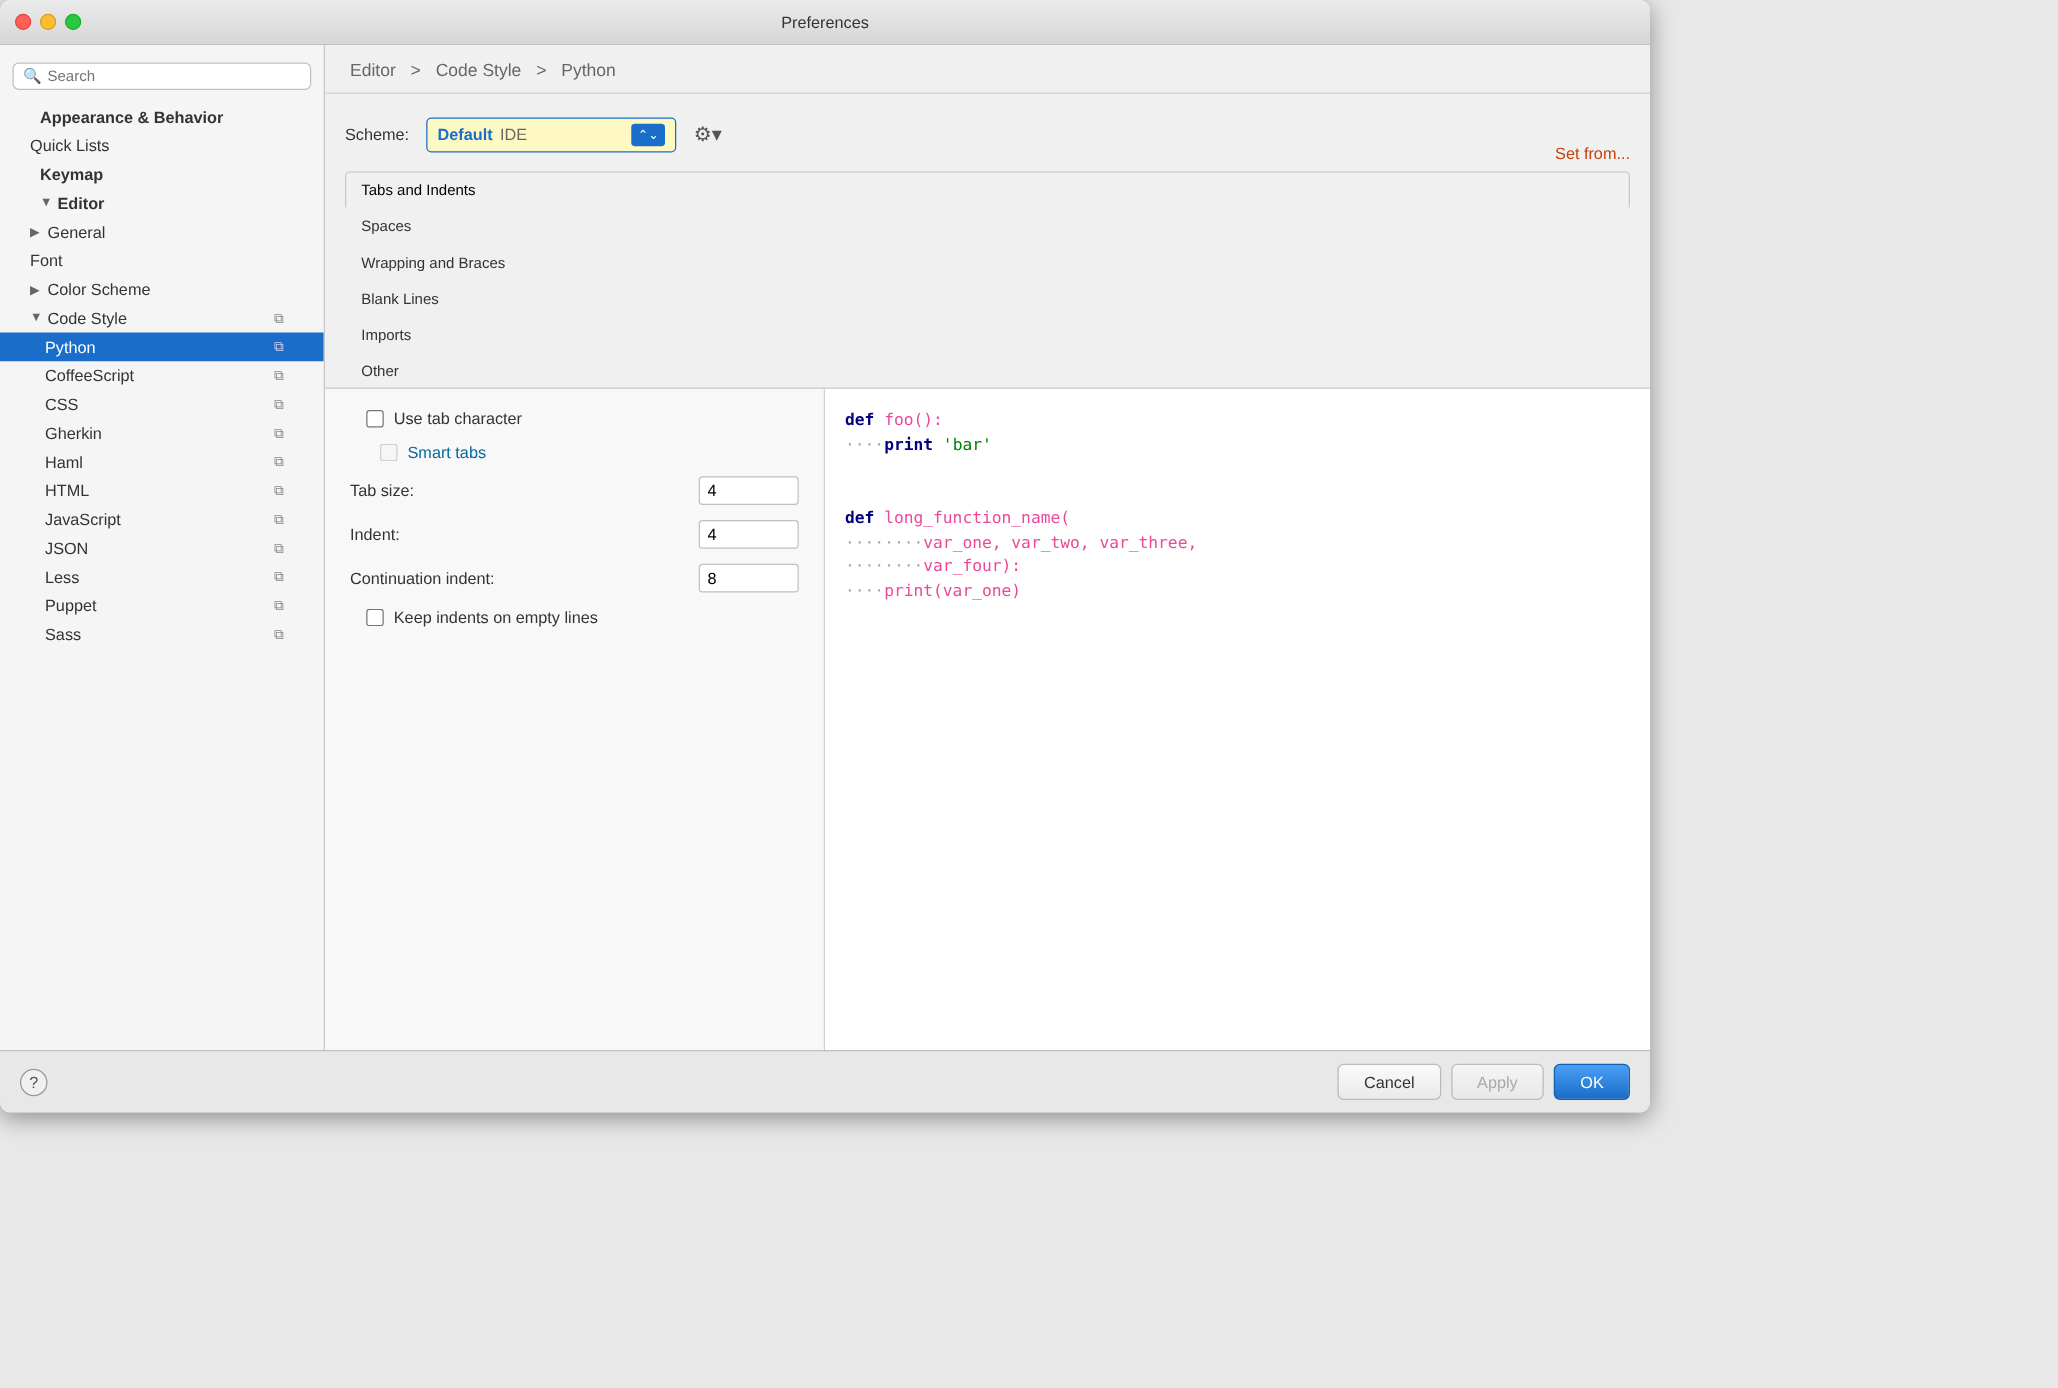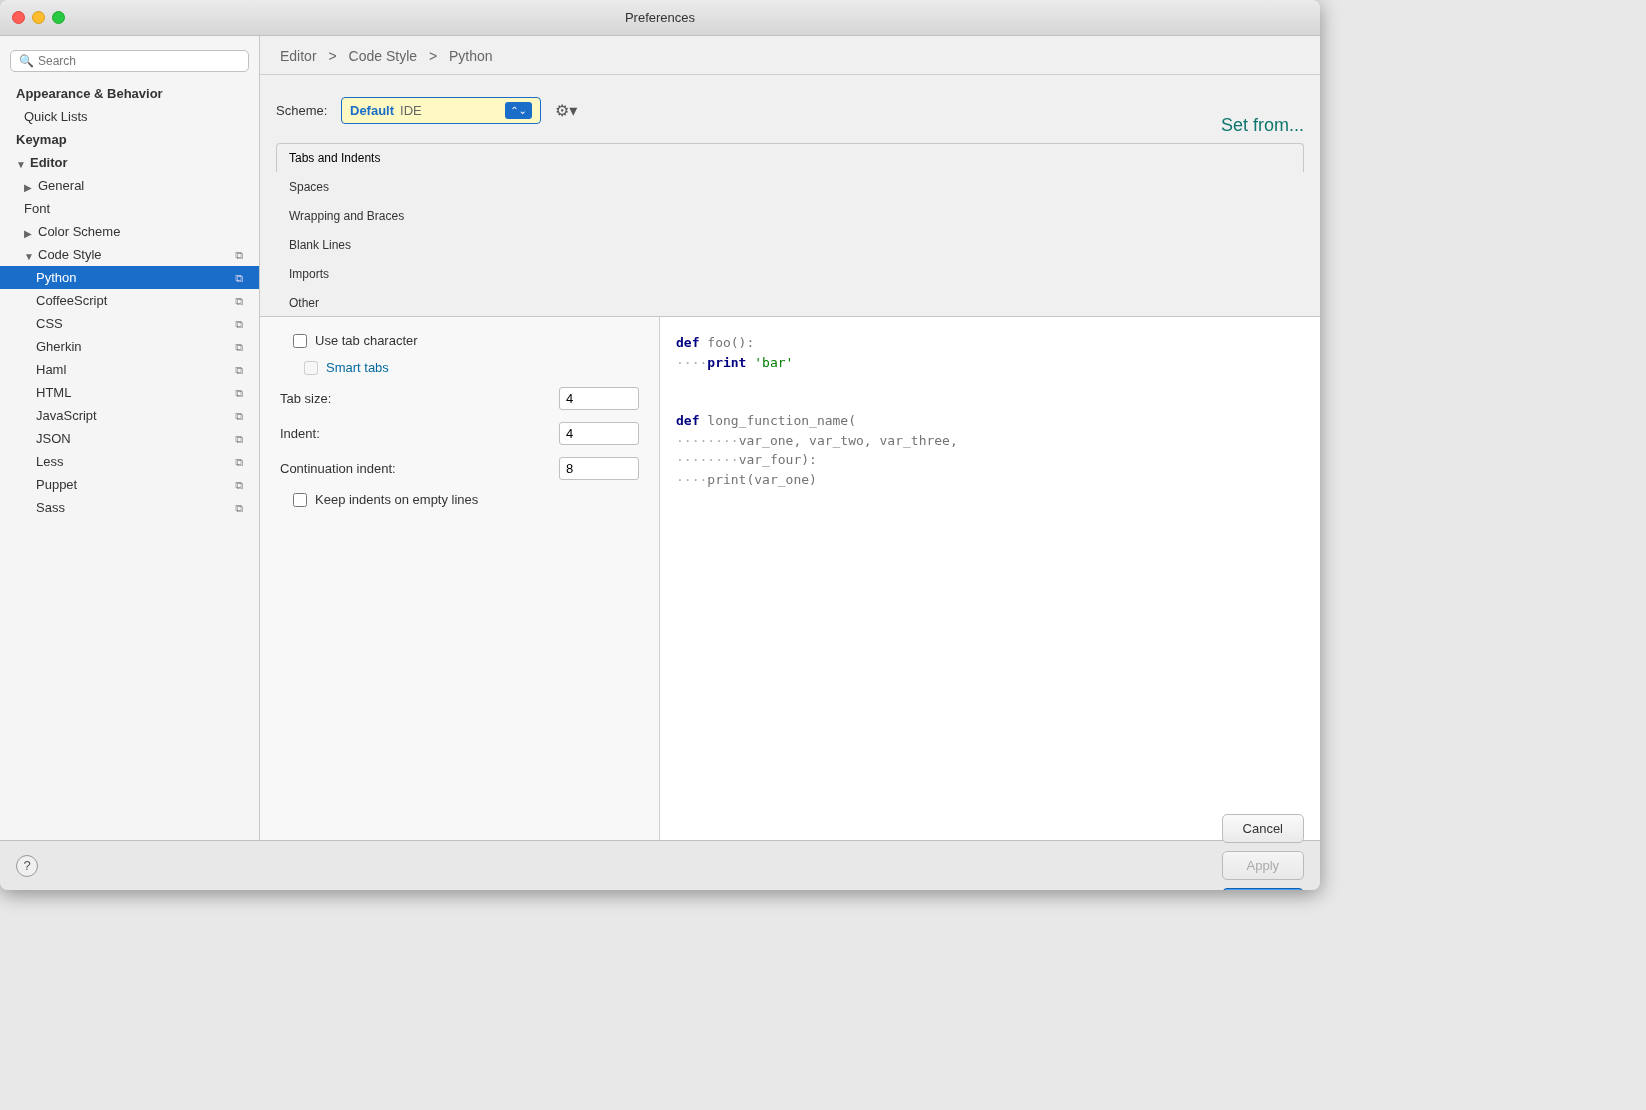--- a/index.html
+++ b/index.html
@@ -79,24 +79,24 @@
     }
     .search-input {
       border: none;
       outline: none;
       background: transparent;
       font-size: 12px;
       width: 100%;
       color: #333;
     }
     .sidebar-item {
-      padding: 4px 16px;
-      cursor: pointer;
-      display: flex;
-      align-items: flex-end;
+      padding: 4px 32px;
+      cursor: pointer;
+      display: flex;
+      align-items: center;
       color: #333;
       font-size: 13px;
     }
     .sidebar-item.bold { font-weight: 700; }
     .sidebar-item.indent1 { padding-left: 24px; }
     .sidebar-item.indent2 { padding-left: 36px; }
     .sidebar-item.selected {
       background: #1a6dc8;
       color: white;
     }
@@ -175,22 +175,22 @@
     .gear-btn {
       background: none;
       border: none;
       cursor: pointer;
       font-size: 16px;
       color: #555;
       padding: 2px 4px;
     }
     .set-from {
       margin-left: auto;
-      color: #0f766e;
-      font-size: 18px;
+      color: #c2410c;
+      font-size: 13px;
       cursor: pointer;
       margin-top: 30px;
     }
 
     
     .tabs {
       display: flex;
       border-bottom: 1px solid #c8c8c8;
       padding: 0 16px;
       background: #f0f0f0;
@@ -273,21 +273,21 @@
       border-radius: 3px;
       background: white;
       padding: 3px 6px;
       font-size: 13px;
       text-align: left;
     }
 
     
     .code-line { white-space: pre; line-height: 1.5; }
     .kw { color: #000080; font-weight: bold; }
-    .fn { color: #737373; }
+    .fn { color: #ec4899; }
     .str { color: #008000; }
     .dots { color: #aaaaaa; }
 
     
     .bottom-bar {
       height: 50px;
       background: #e8e8e8;
       border-top: 1px solid #c0c0c0;
       display: flex;
       align-items: center;
@@ -303,21 +303,20 @@
       cursor: pointer;
       font-size: 13px;
       display: flex;
       align-items: center;
       justify-content: center;
       color: #555;
     }
     .bottom-buttons {
       display: flex;
       gap: 8px;
-      flex-direction: column;
     }
     .btn {
       padding: 6px 20px;
       font-size: 13px;
       border-radius: 5px;
       cursor: pointer;
       border: 1px solid #bbb;
       background: linear-gradient(to bottom, #fafafa, #eaeaea);
       color: #333;
     }

